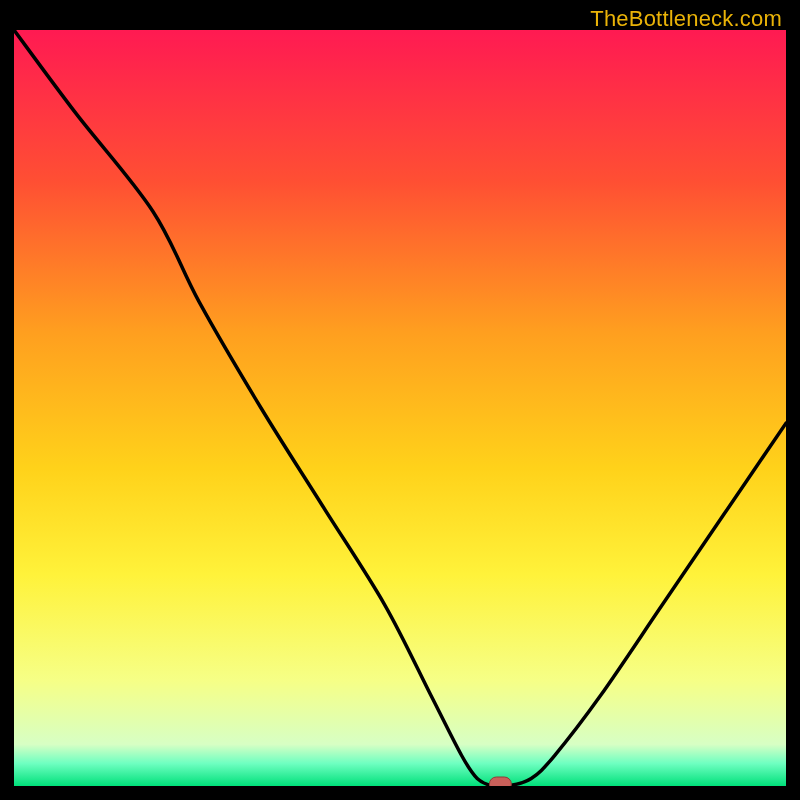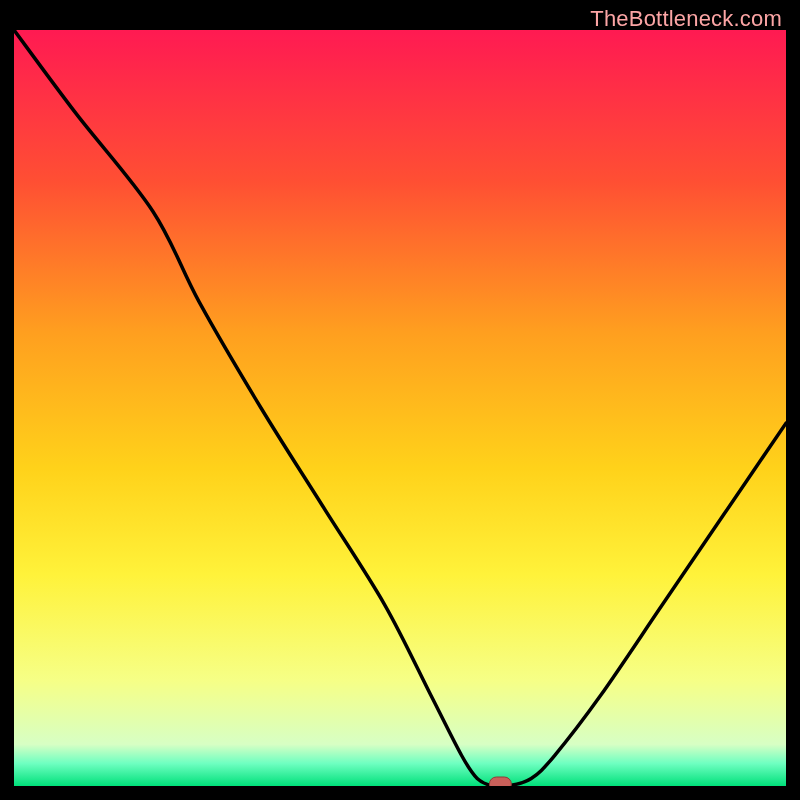--- a/index.html
+++ b/index.html
@@ -14,21 +14,21 @@
   .frame {
     position: relative;
     width: 800px;
     height: 800px;
     background: #000;
   }
   .watermark {
     position: absolute;
     top: 6px;
     right: 18px;
-    color: #fca5a5;
+    color: #eab308;
     font-size: 22px;
     font-weight: 500;
     letter-spacing: 0.2px;
     z-index: 10;
   }
   .plot-area {
     position: absolute;
     left: 14px;
     top: 30px;
     width: 772px;

